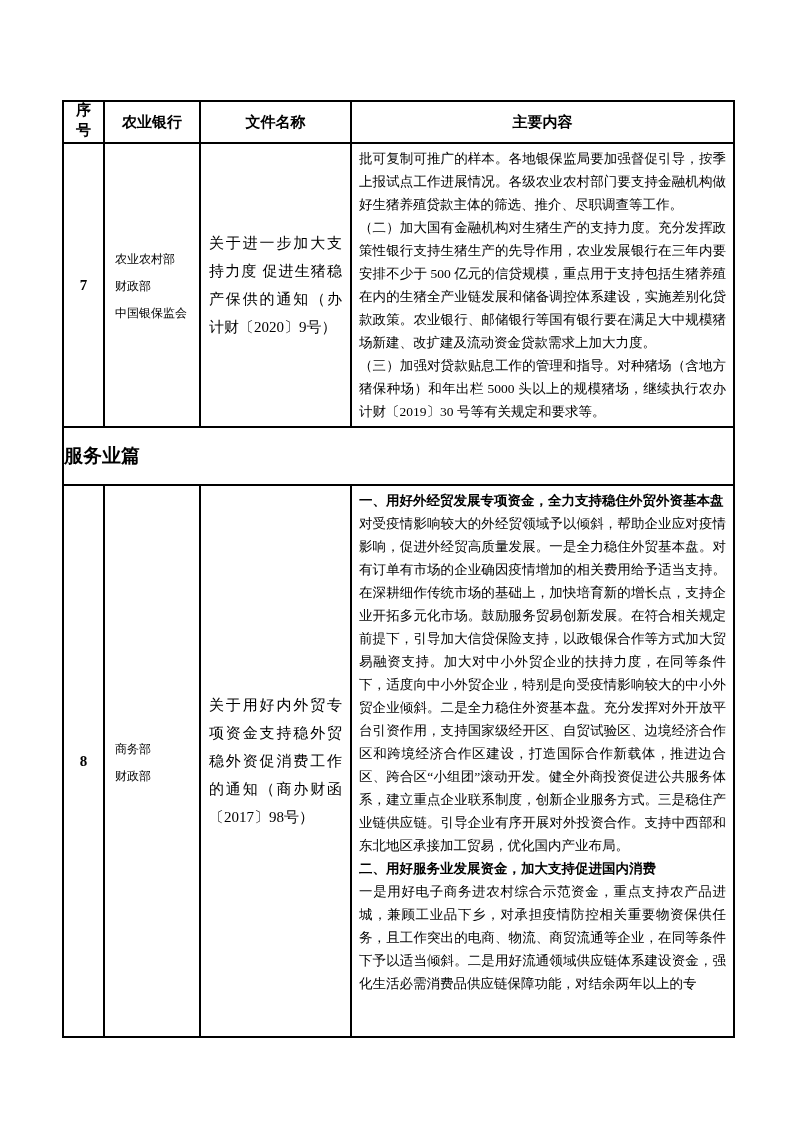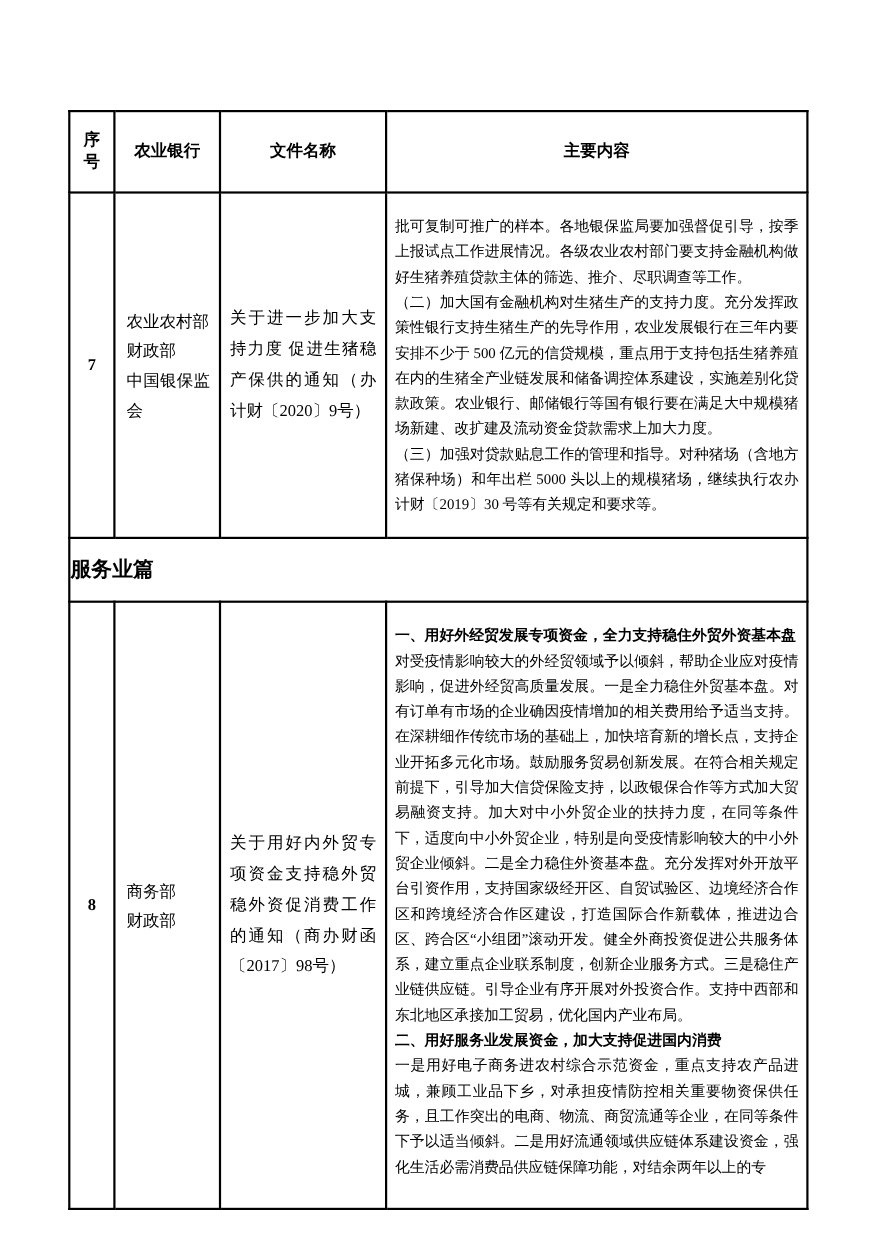--- a/index.html
+++ b/index.html
@@ -27,47 +27,47 @@
     vertical-align: middle;
     font-weight: normal;
   }
   tr.header-row { height: 42px; }
   tr.header-row th {
     font-size: 15px;
     font-weight: bold;
     text-align: center;
     line-height: 20px;
   }
-  .th-narrow { width: 17px; margin: 16px auto; }
+  .th-narrow { width: 17px; margin: 0 auto; font-family: Liberation Mono, monospace; }
   tr.data-row-7 { height: 275px; }
   tr.data-row-8 { height: 552px; }
   td.index-cell {
     text-align: center;
     font-size: 15px;
     font-weight: bold;
   }
   td.agency-cell {
     padding: 3px 8px 0 10px;
-    font-size: 15px;
+    font-size: 12px;
     line-height: 27px;
   }
   .agency-line {
     text-align: justify;
     text-justify: inter-character;
   }
   td.title-cell {
     padding: 0 8px;
     font-size: 15px;
     line-height: 28px;
     text-align: justify;
     text-justify: inter-character;
     border-radius: 11px;
   }
   td.content-cell {
-    padding: 18px 7px;
+    padding: 3px 7px;
     font-size: 13.5px;
     line-height: 23px;
     text-align: justify;
     text-justify: inter-character;
     vertical-align: top;
   }
   td.content-cell p { text-align: justify; text-justify: inter-character; }
   td.content-cell p.bold { font-weight: bold; }
   tr.section-row { height: 58px; }
   tr.section-row td {

